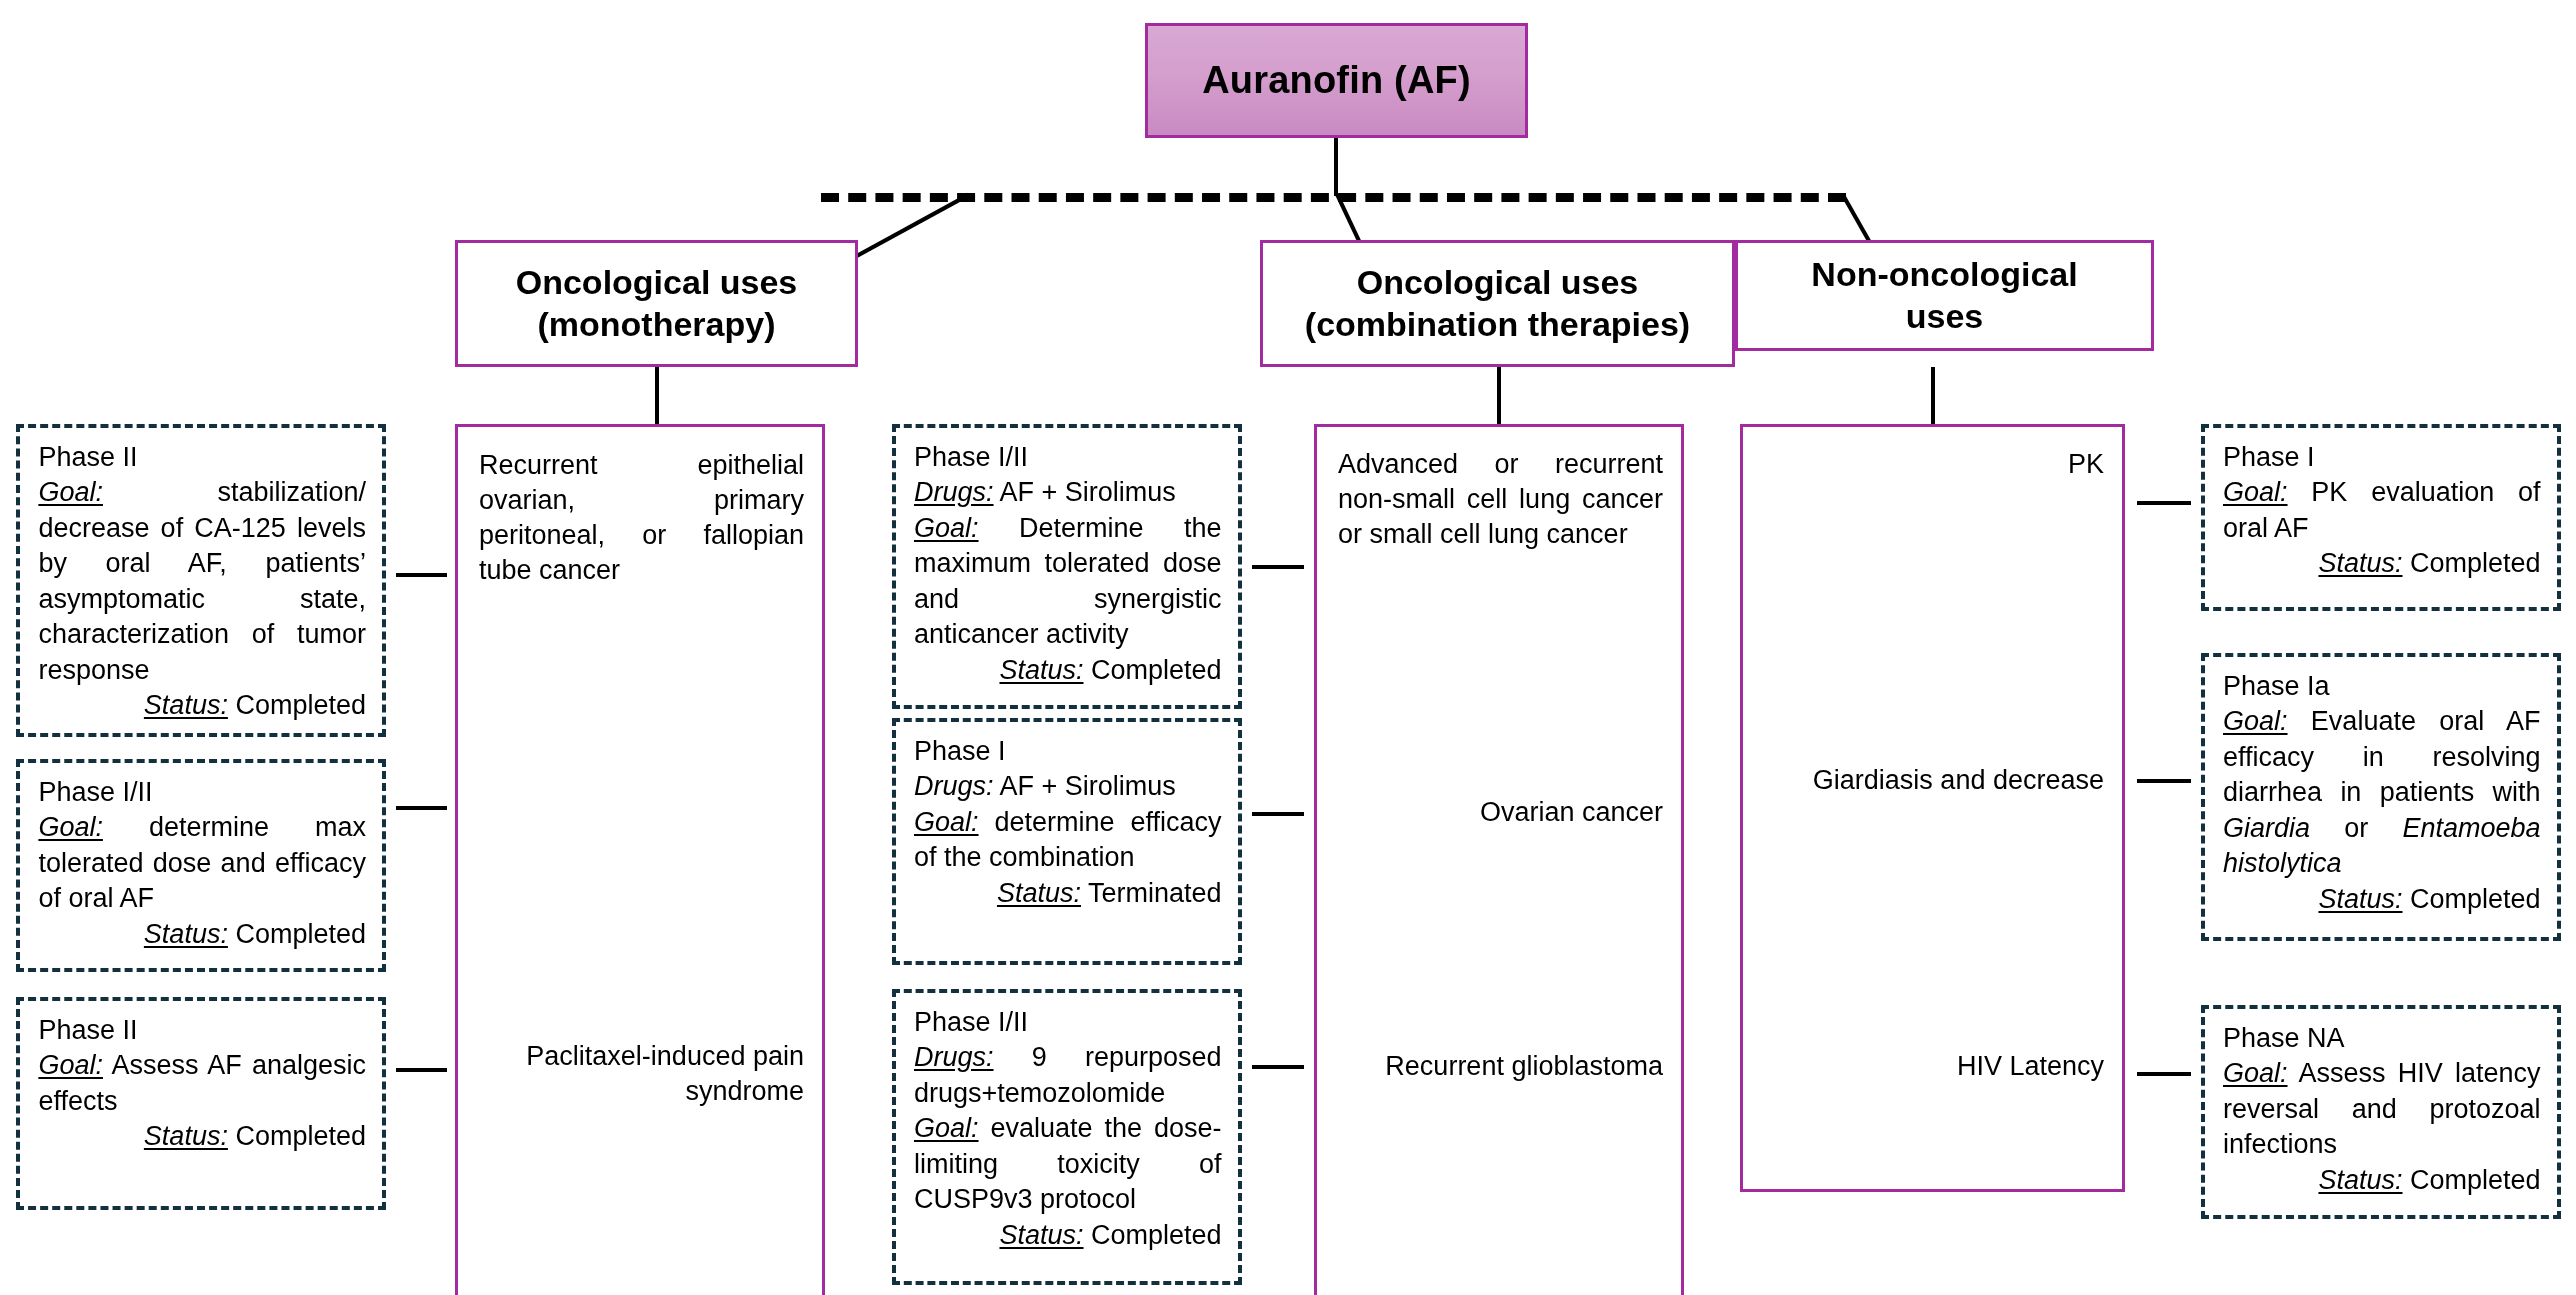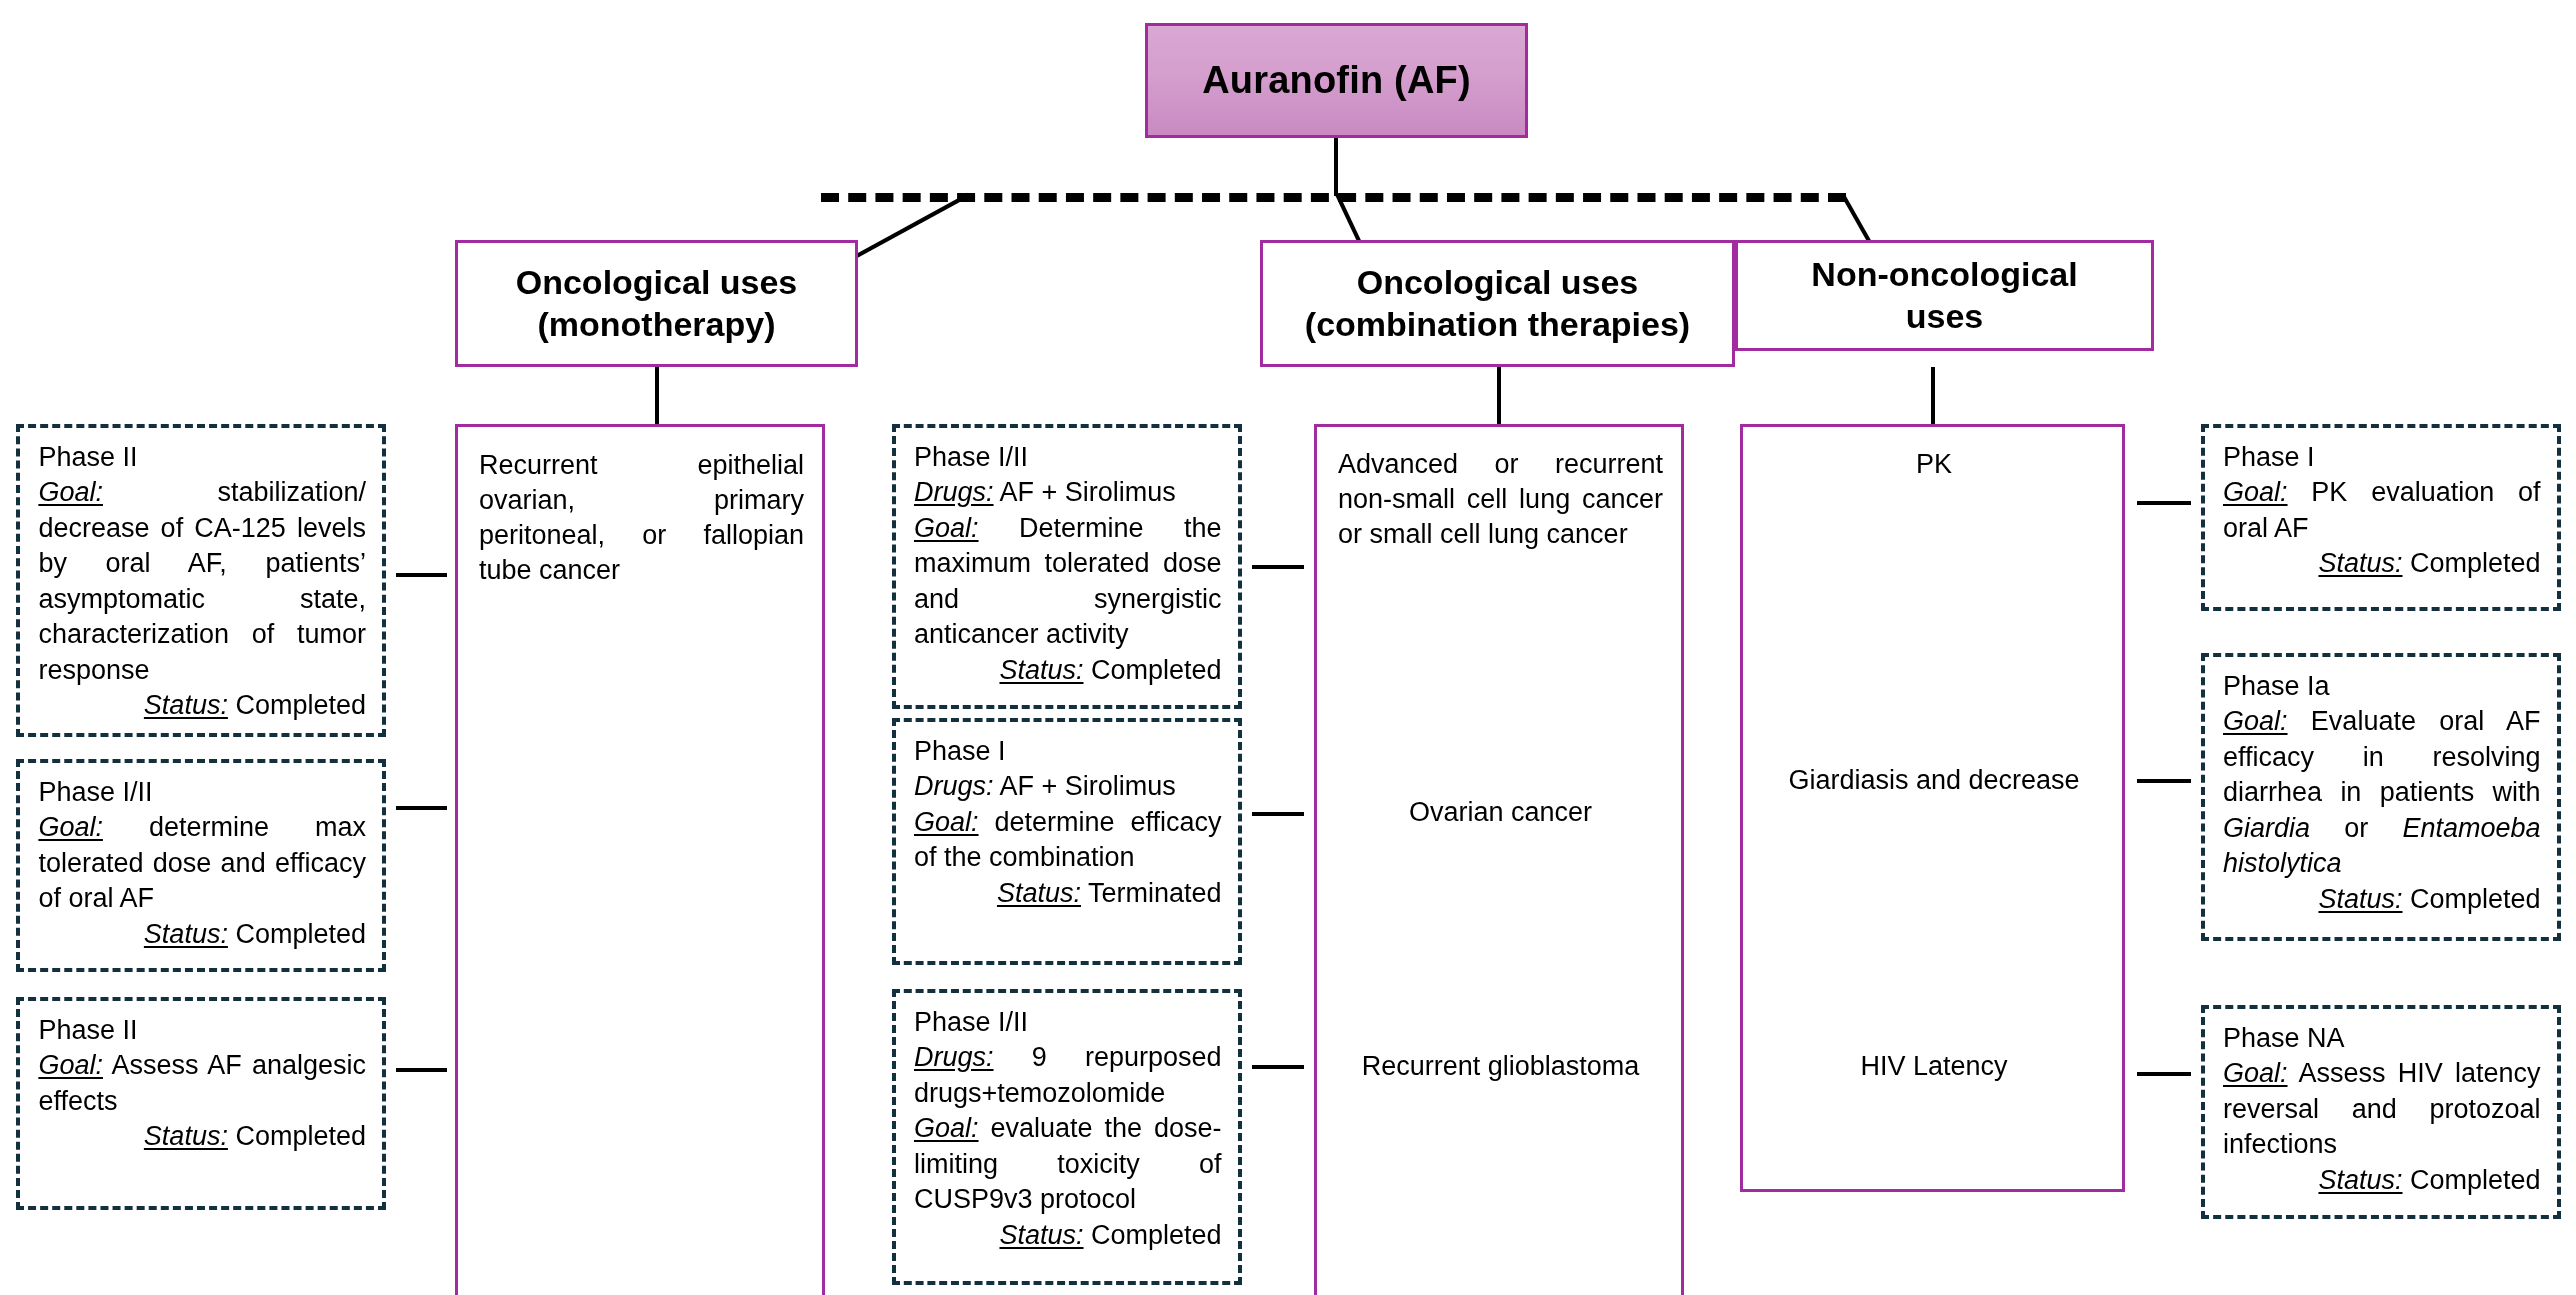--- a/index.html
+++ b/index.html
@@ -33,21 +33,21 @@
   
   .col-box{
     border:3.3px solid #a32ba0;background:#ffffff;
     font-size:27px;line-height:1.30;
   }
   #col-mono{left:455px;top:424px;width:370px;height:980px;}
   #col-combo{left:1314px;top:424px;width:370px;height:980px;}
   #col-nononco{left:1740px;top:424px;width:385px;height:768px;}
 
   .cell{position:absolute;left:21px;right:18px;text-align:justify;text-justify:inter-word;}
-  .cell.nojust{text-align:center;}
+  .cell.nojust{text-align:right;}
 
   
   .dash-box{
     border:4.1px dashed #12303d;background:#ffffff;
     font-size:27px;line-height:1.315;
     padding:11.5px 16.4px 11.5px 18px;
     text-align:justify;text-justify:inter-word;
   }
   .dash-box p{margin:0;}
   .dash-box p.last{text-align:right;}
@@ -121,20 +121,21 @@
   <span>Oncological uses</span>
   <span>(combination therapies)</span>
 </div>
 <div class="abs cat-box" id="cat-nononco">
   <span>Non-oncological</span>
   <span>uses</span>
 </div>
 
 <div class="abs col-box" id="col-mono">
   <div class="cell" style="top:21px;">Recurrent epithelial ovarian, primary peritoneal, or fallopian tube cancer</div>
+  <div class="cell nojust" style="top:612px;">Paclitaxel-induced pain syndrome</div>
 </div>
 
 <div class="abs col-box" id="col-combo">
   <div class="cell" style="top:19.6px;">Advanced or recurrent non-small cell lung cancer or small cell lung cancer</div>
   <div class="cell nojust" style="top:368px;">Ovarian cancer</div>
   <div class="cell nojust" style="top:622px;">Recurrent glioblastoma</div>
 </div>
 
 <div class="abs col-box" id="col-nononco">
   <div class="cell nojust" style="top:19.6px;">PK</div>

